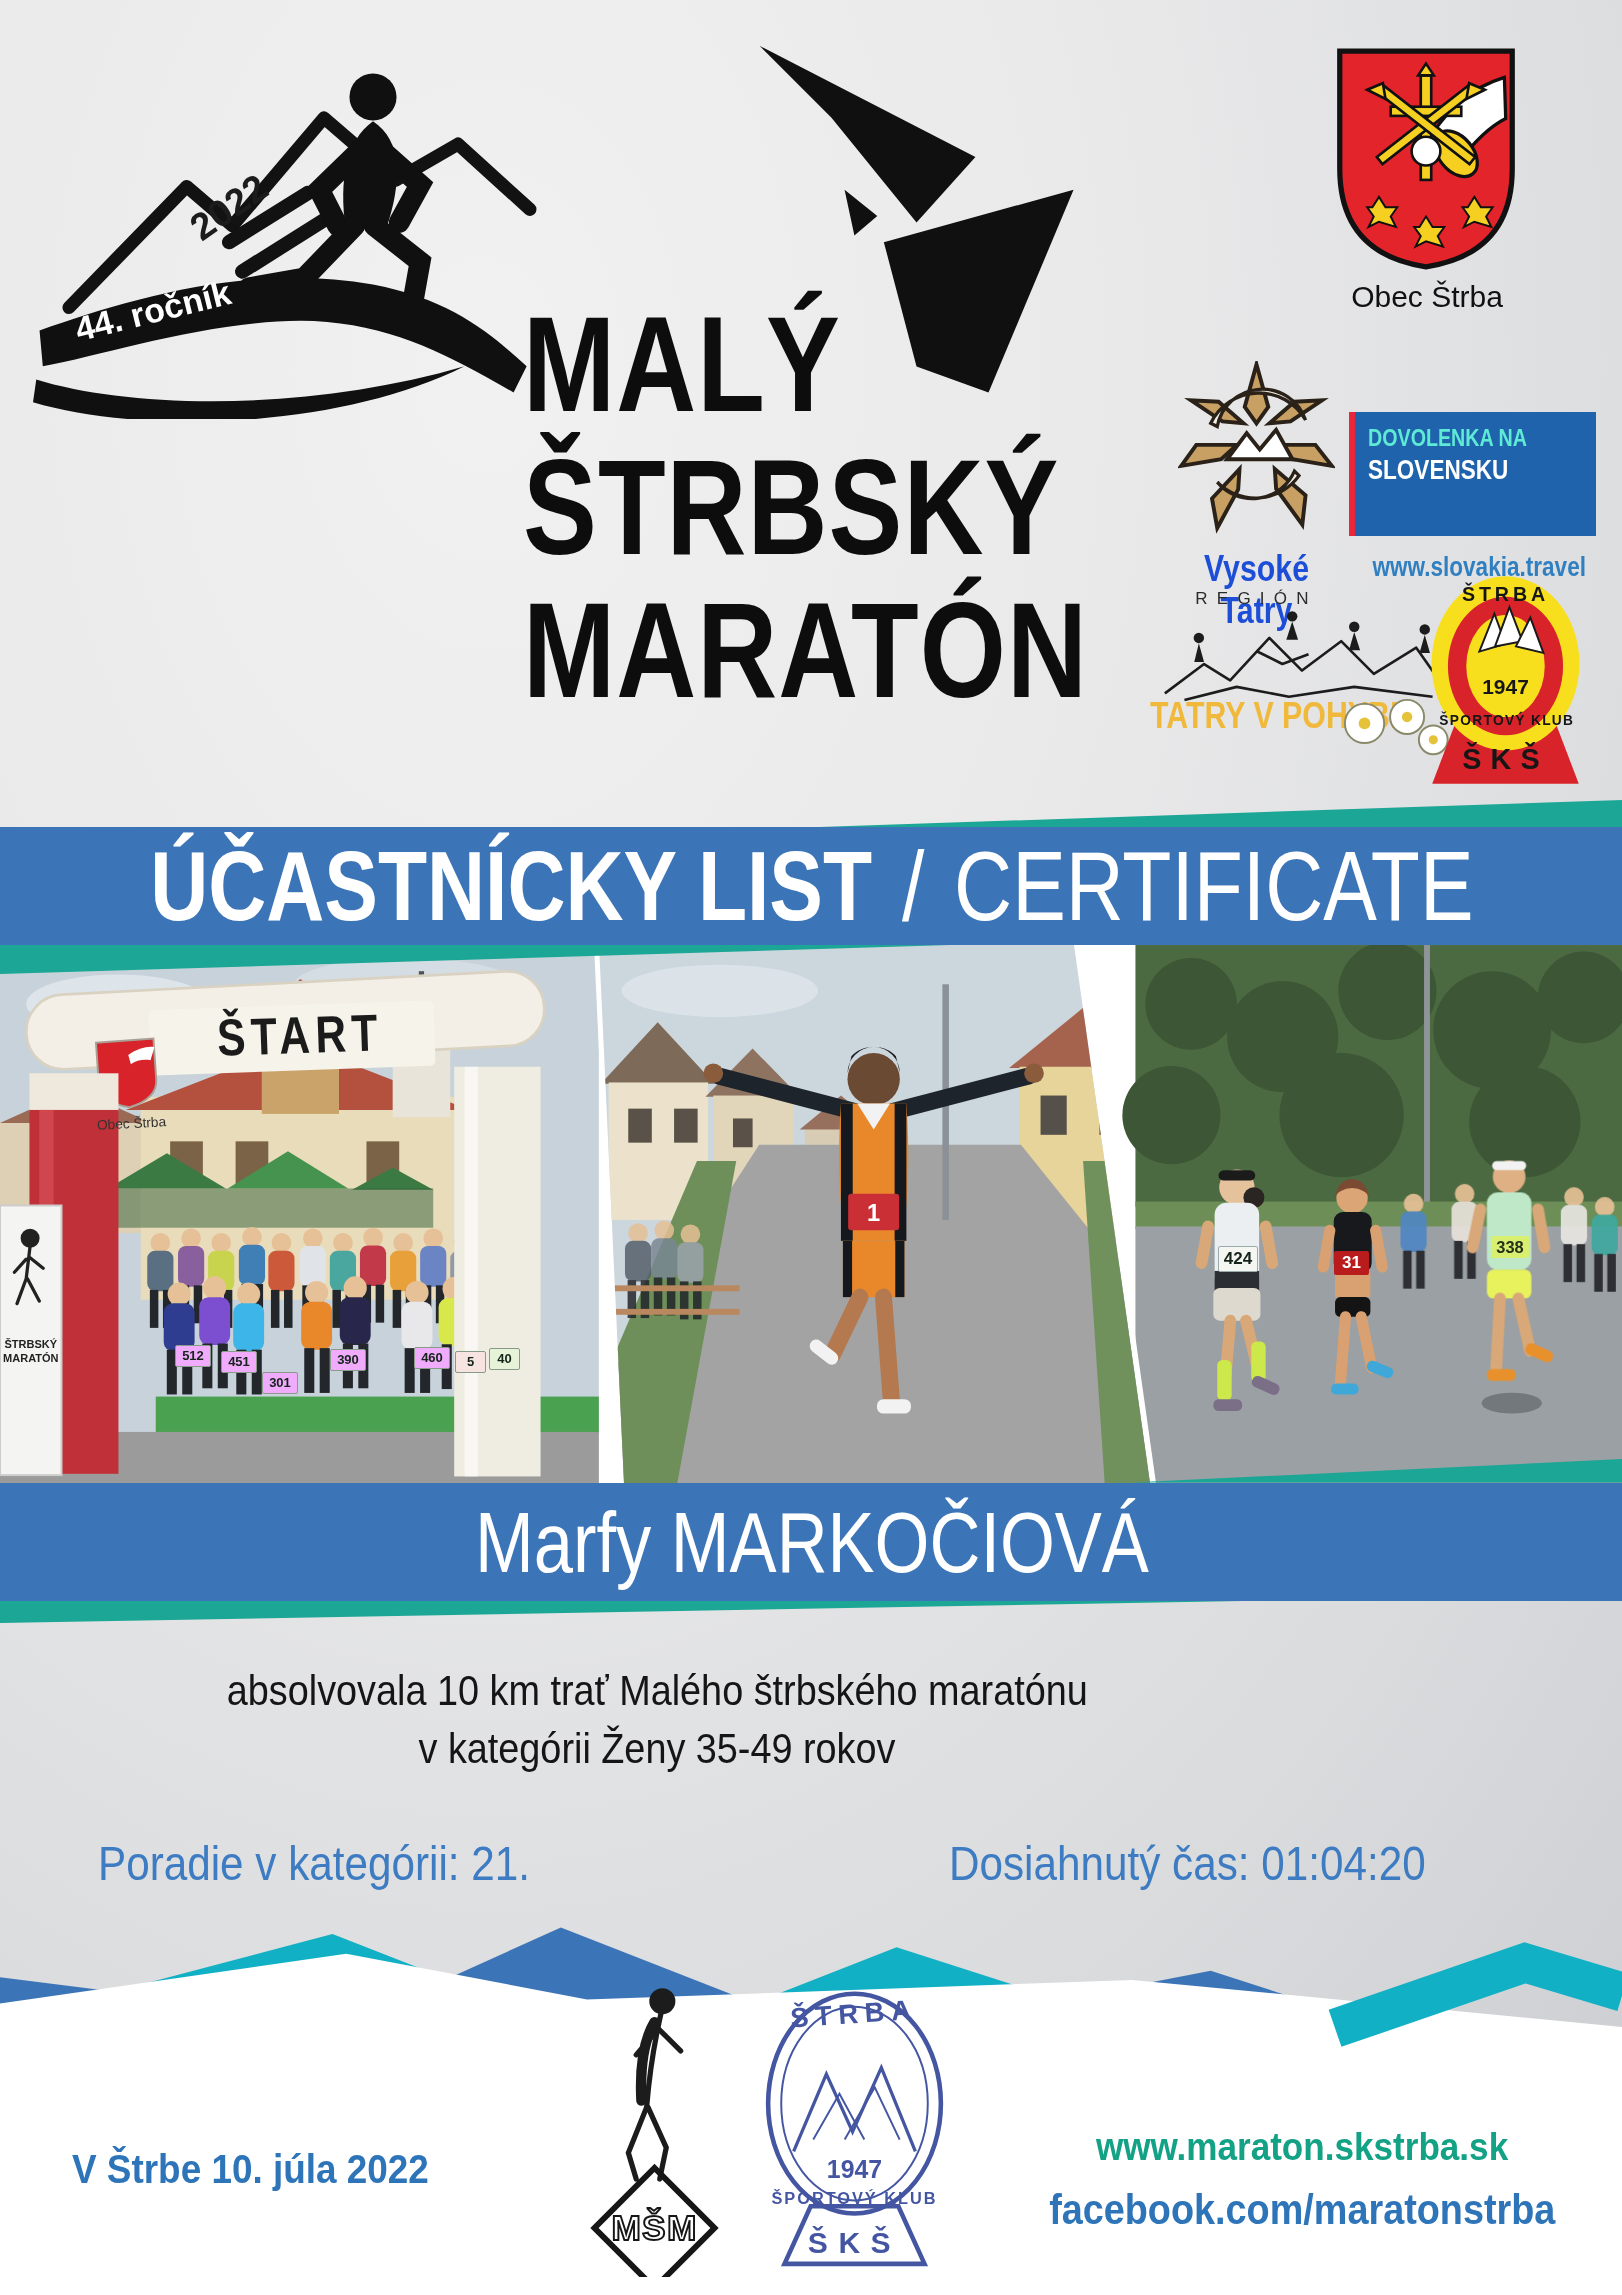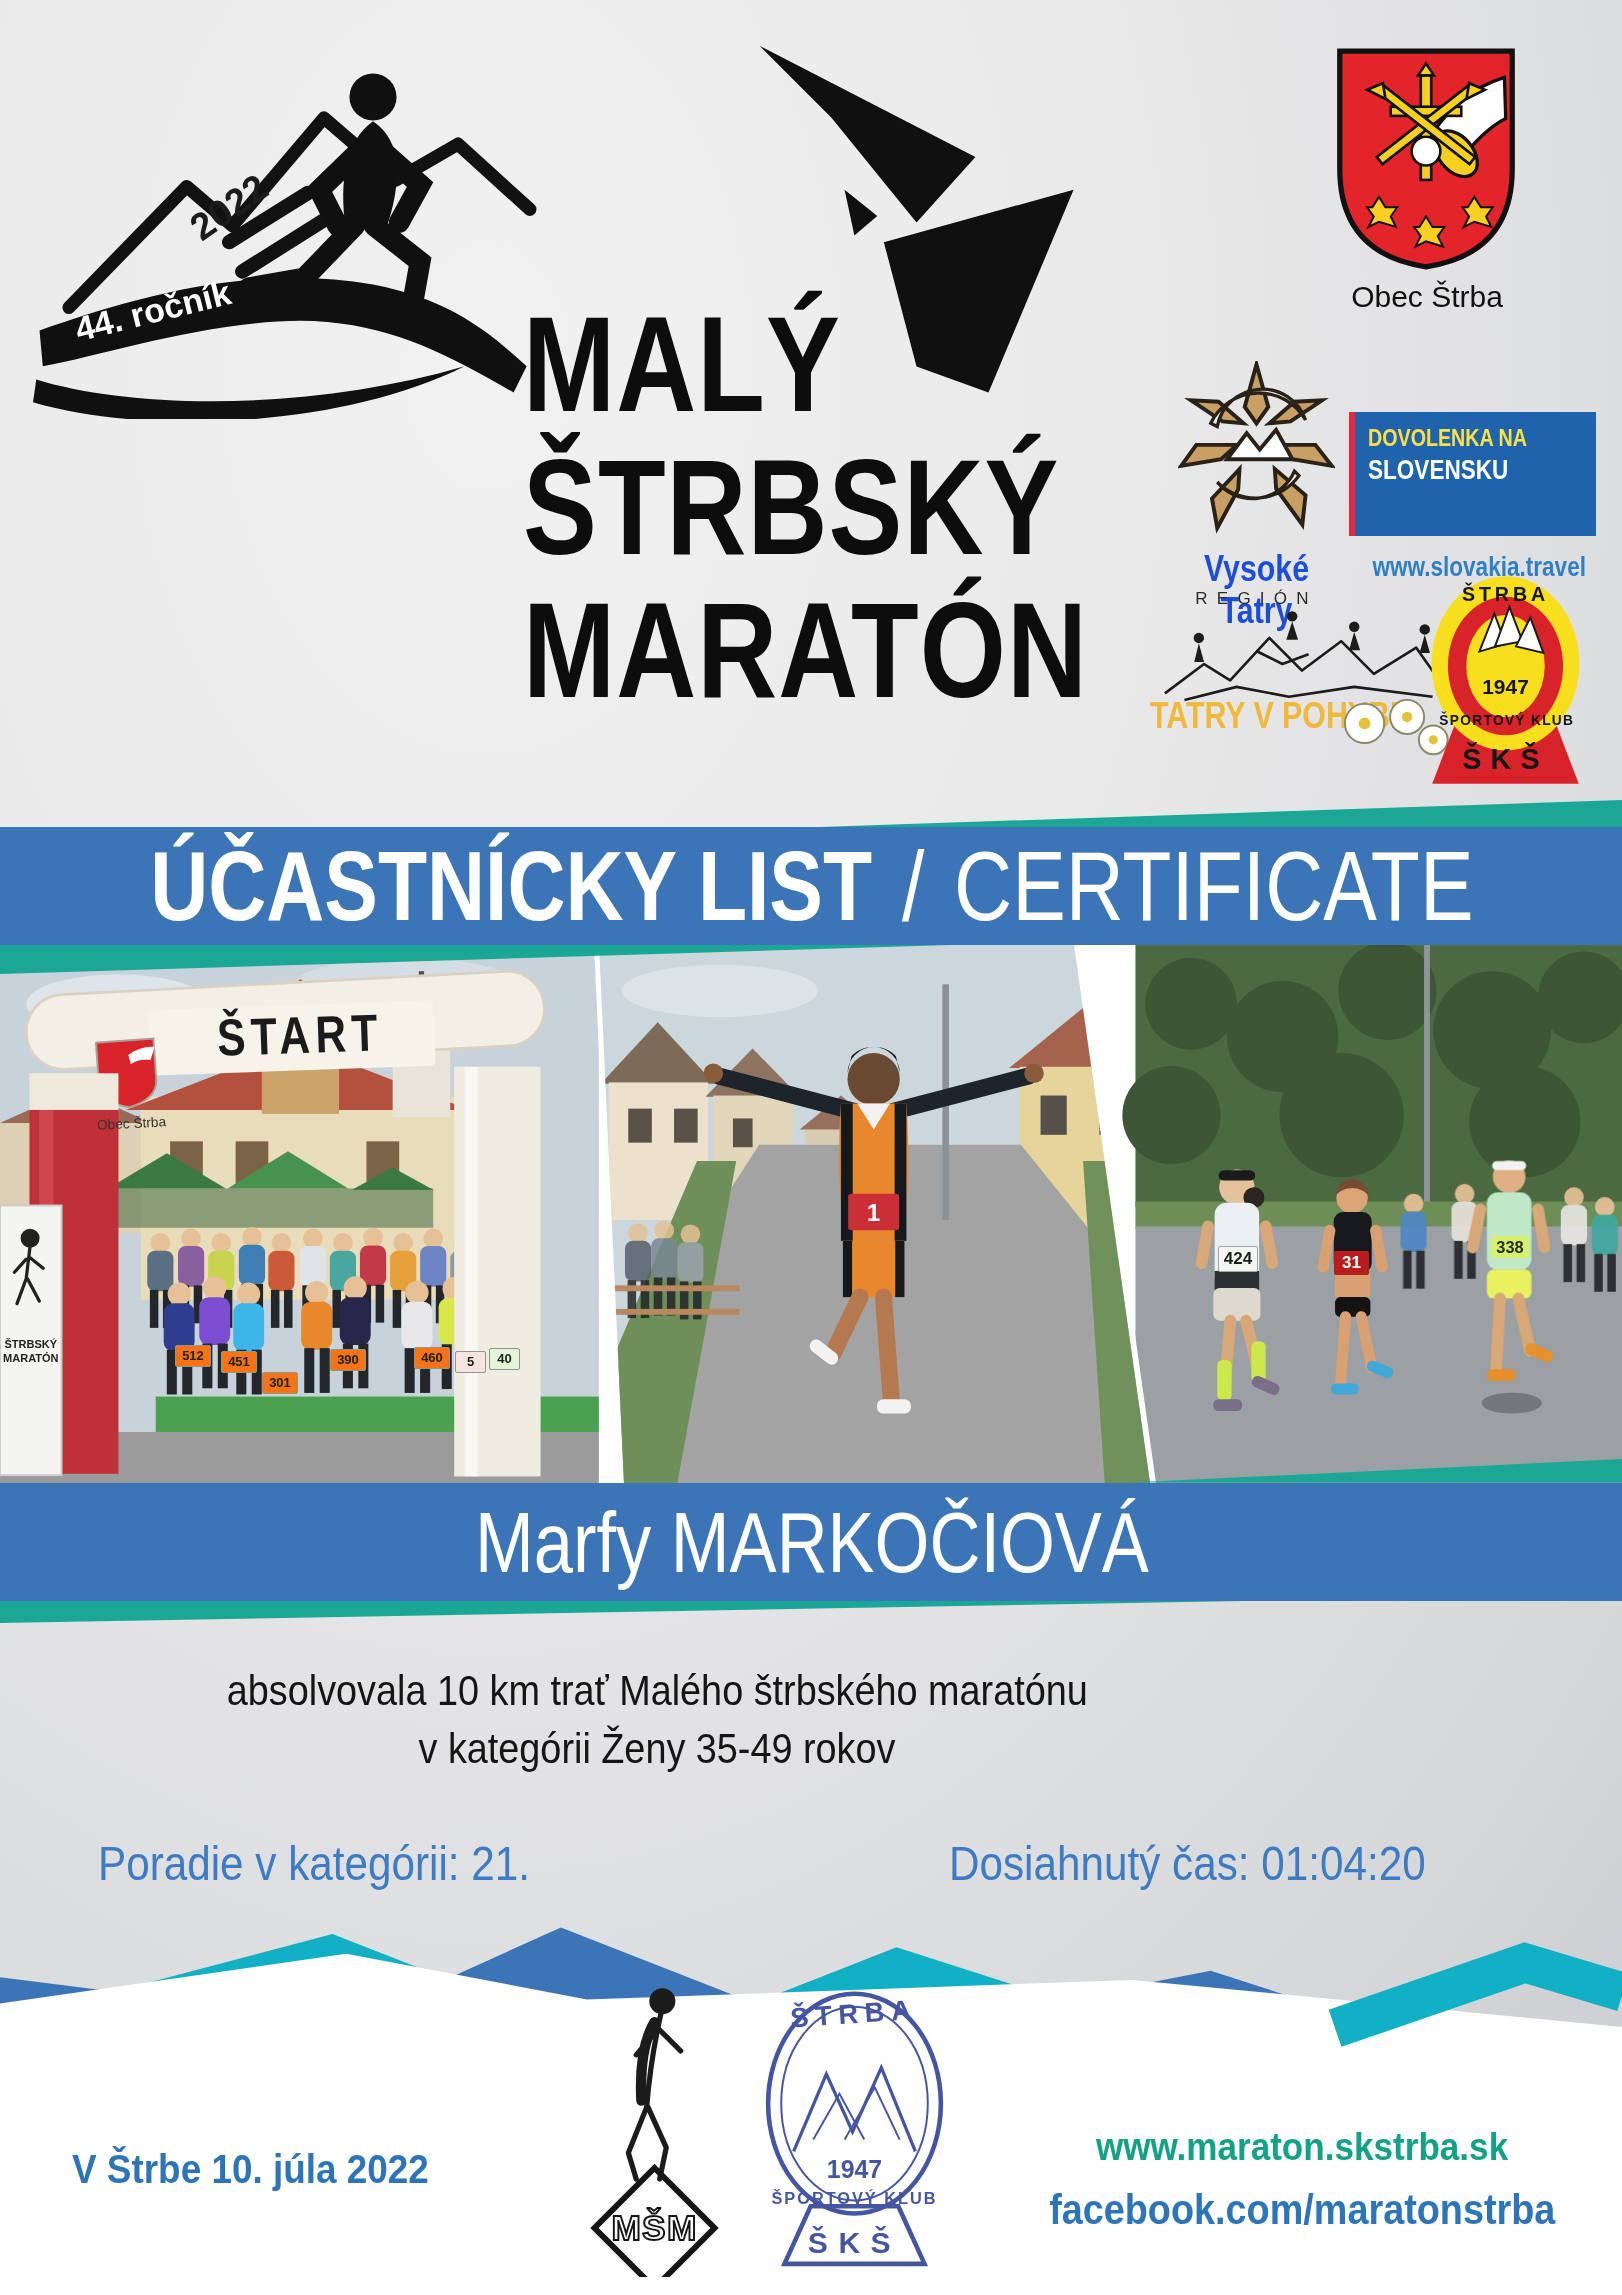--- a/index.html
+++ b/index.html
@@ -12,21 +12,21 @@
   #bg-gray{left:0;top:0;width:1623px;height:2032px;
     background:radial-gradient(ellipse at 30% 18%, #f1f1f1 0%, #e9e9ea 40%, #dadbdd 78%, #cfd0d3 100%);}
   
   .title-line{font-weight:700;color:#0d0d0d;font-size:135px;line-height:143px;letter-spacing:1.3px;}
   
   .band{left:0;width:1623px;height:118px;background:#3c75b7;display:flex;align-items:center;justify-content:center;}
   .band-text{color:#ffffff;white-space:nowrap;}
   
   #strip{left:0;top:945px;width:1623px;height:538px;background:#ffffff;}
   .photo{position:absolute;left:0;top:0;width:1623px;height:538px;}
-  .bib{position:absolute;background:#f97316;border:0.7px solid #8a9a88;color:#15241a;
+  .bib{position:absolute;background:#f0abfc;border:0.7px solid #8a9a88;color:#15241a;
        font-weight:700;text-align:center;border-radius:2px;}
   .wedge{position:absolute;background:#1ba695;}
   
   .result-line{left:0;width:1314px;text-align:center;color:#151515;font-size:42px;font-weight:400;}
   .blue-line{color:#3d7cc2;font-size:48px;font-weight:400;white-space:nowrap;}
   .footer-link{font-weight:700;white-space:nowrap;text-align:center;}
   text{font-family:"Liberation Sans",sans-serif;}
 </style>
 </head>
 <body>
@@ -113,21 +113,21 @@
       <polygon points="20,60 68,92 100,95 62,62"></polygon>
     </g>
     <path d="M50,95 A82,82 0 0 1 195,90 A70,70 0 0 0 60,100 Z" fill="#f3efe6" stroke="#2a2118" stroke-width="5"></path>
     <path d="M185,175 A82,82 0 0 1 60,185 A70,70 0 0 0 178,168 Z" fill="#f3efe6" stroke="#2a2118" stroke-width="5"></path>
     <path d="M75,150 L105,110 L125,135 L150,105 L175,150 Z" fill="#ffffff" stroke="#2a2118" stroke-width="6"></path>
   </svg>
   <div class="abs" style="left:1152px;top:548px;width:209px;text-align:center;font-size:37px;font-weight:700;color:#1d4ed8;"><span class="cond">Vysoké Tatry</span></div>
   <div class="abs" style="left:1152px;top:589px;width:209px;text-align:center;font-size:17px;letter-spacing:9.2px;color:#2b2b2b;"><span>REGIÓN</span></div>
 
   <div class="abs" style="left:1349px;top:412px;width:241px;height:124px;background:#1f63ad;border-left:6.5px solid #e8273d;">
-    <div style="margin:11.8px 0 0 13px;font-size:24px;font-weight:700;color:#fde047;white-space:nowrap;"><span class="condL">DOVOLENKA NA</span></div>
+    <div style="margin:11.8px 0 0 13px;font-size:24px;font-weight:700;color:#5eead4;white-space:nowrap;"><span class="condL">DOVOLENKA NA</span></div>
     <div style="margin:2.6px 0 0 13px;font-size:27.5px;font-weight:700;color:#ffffff;"><span class="condL">SLOVENSKU</span></div>
     <div style="margin:3.9px 0 0 13px;font-size:26px;font-weight:700;
                 background:linear-gradient(90deg,#e87da0,#8fd4c9,#c0d96a,#b79bd6,#9fd470,#7db8e8,#e8b4d4);
                 -webkit-background-clip:text;background-clip:text;color:transparent;"><span class="condL">DOBRÝ NÁPAD</span></div>
   </div>
   <div class="abs" style="left:1349px;top:551px;width:241px;text-align:center;font-size:27.5px;font-weight:700;color:#2f7fc1;"><span class="cond">www.slovakia.travel</span></div>
 
   <svg class="abs" style="left:1158px;top:602px;" width="288" height="111" viewBox="0 0 440 170">
     <g stroke="#1c1c1c" fill="none" stroke-width="4" stroke-linejoin="round">
       <path d="M10,140 L70,95 L110,120 L170,55 L220,105 L280,60 L330,110 L395,70 L430,120"></path>

